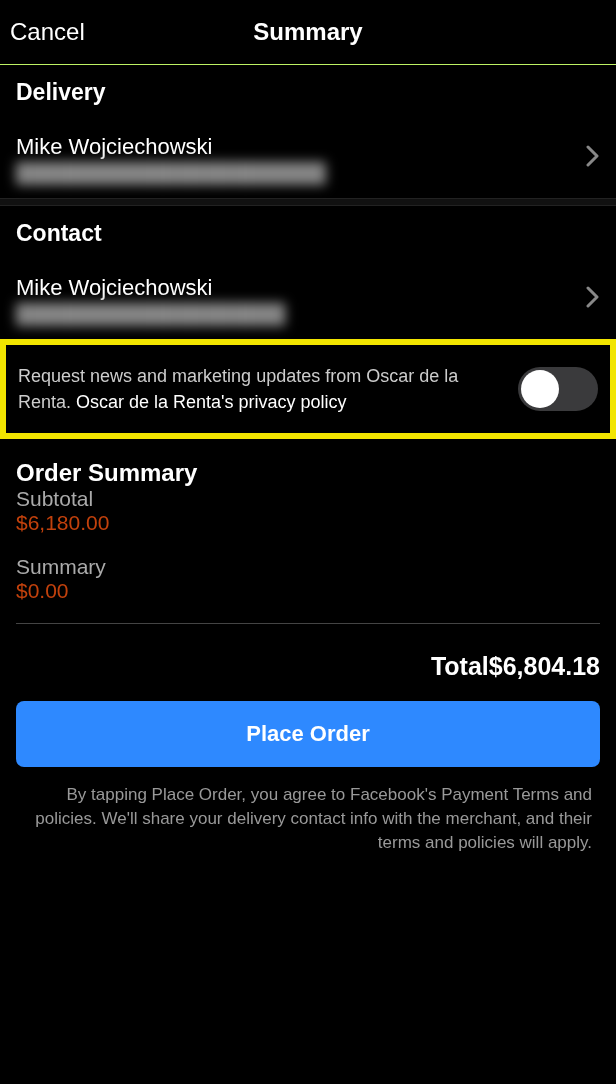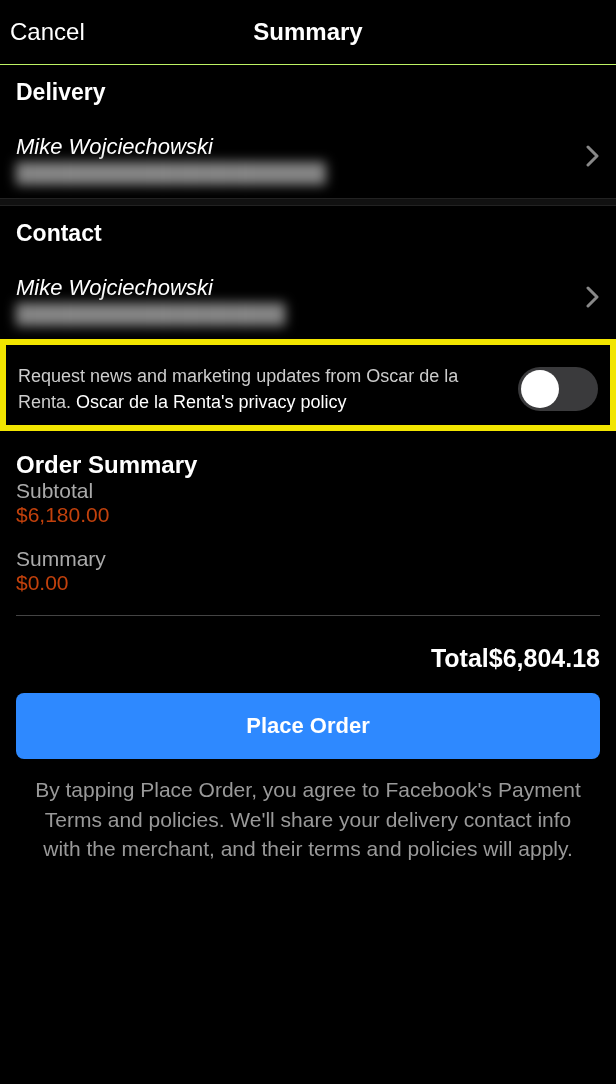--- a/index.html
+++ b/index.html
@@ -41,21 +41,20 @@
       font-size: 23px;
       font-weight: 600;
       margin-bottom: 4px;
     }
     .row {
       display: flex;
       align-items: center;
       justify-content: space-between;
       padding: 18px 16px 14px;
       cursor: pointer;
-      font-style: italic;
     }
     .row-content {
       flex: 1;
     }
     .row-name {
       font-size: 22px;
       font-weight: 400;
       color: #fff;
       margin-bottom: 2px;
     }
@@ -70,21 +69,21 @@
     }
     .divider {
       height: 8px;
       background: #111;
       border-top: 1px solid #222;
       border-bottom: 1px solid #222;
     }
     .highlight-box {
       border: 6px solid #f2e500;
       margin: 0;
-      padding: 18px 12px 10px 12px;
+      padding: 18px 12px 18px 12px;
       display: flex;
       align-items: center;
       background: #000;
     }
     .marketing-text {
       flex: 1;
       font-size: 18px;
       line-height: 1.45;
       color: #ccc;
       padding-right: 10px;
@@ -149,22 +148,22 @@
       background: #2e89ff;
       color: #fff;
       font-size: 22px;
       font-weight: 600;
       border: none;
       border-radius: 8px;
       padding: 20px 0;
       cursor: pointer;
     }
     .legal {
-      text-align: center;
-      font-size: 21px;
+      text-align: right;
+      font-size: 17px;
       color: #999;
       line-height: 1.4;
       padding: 16px 8px 0;
     }
   </style>
 </head>
 <body>
 
 <div class="header">
   <span class="cancel">Cancel</span>

